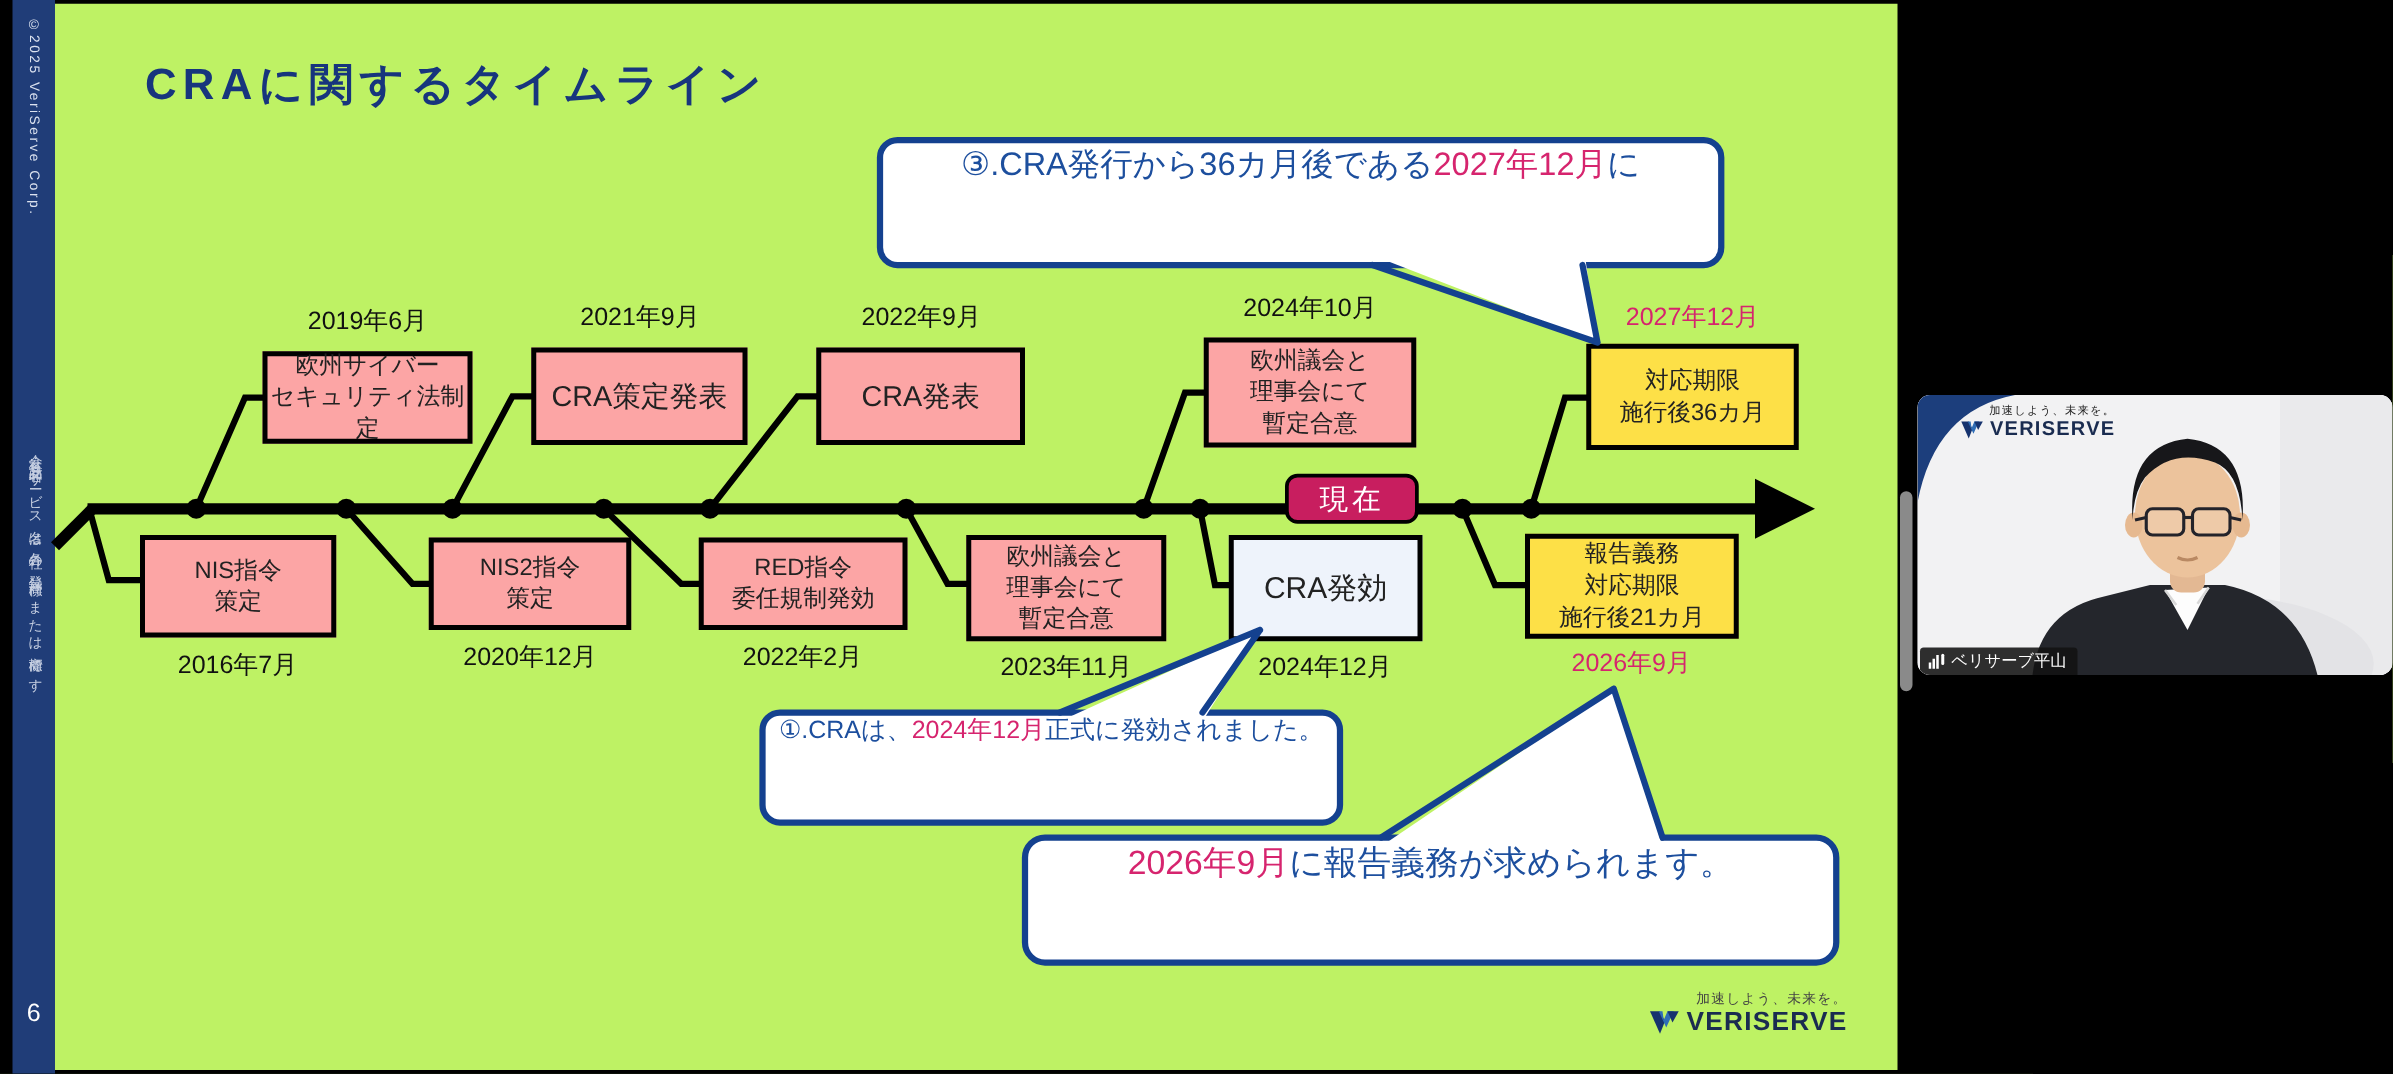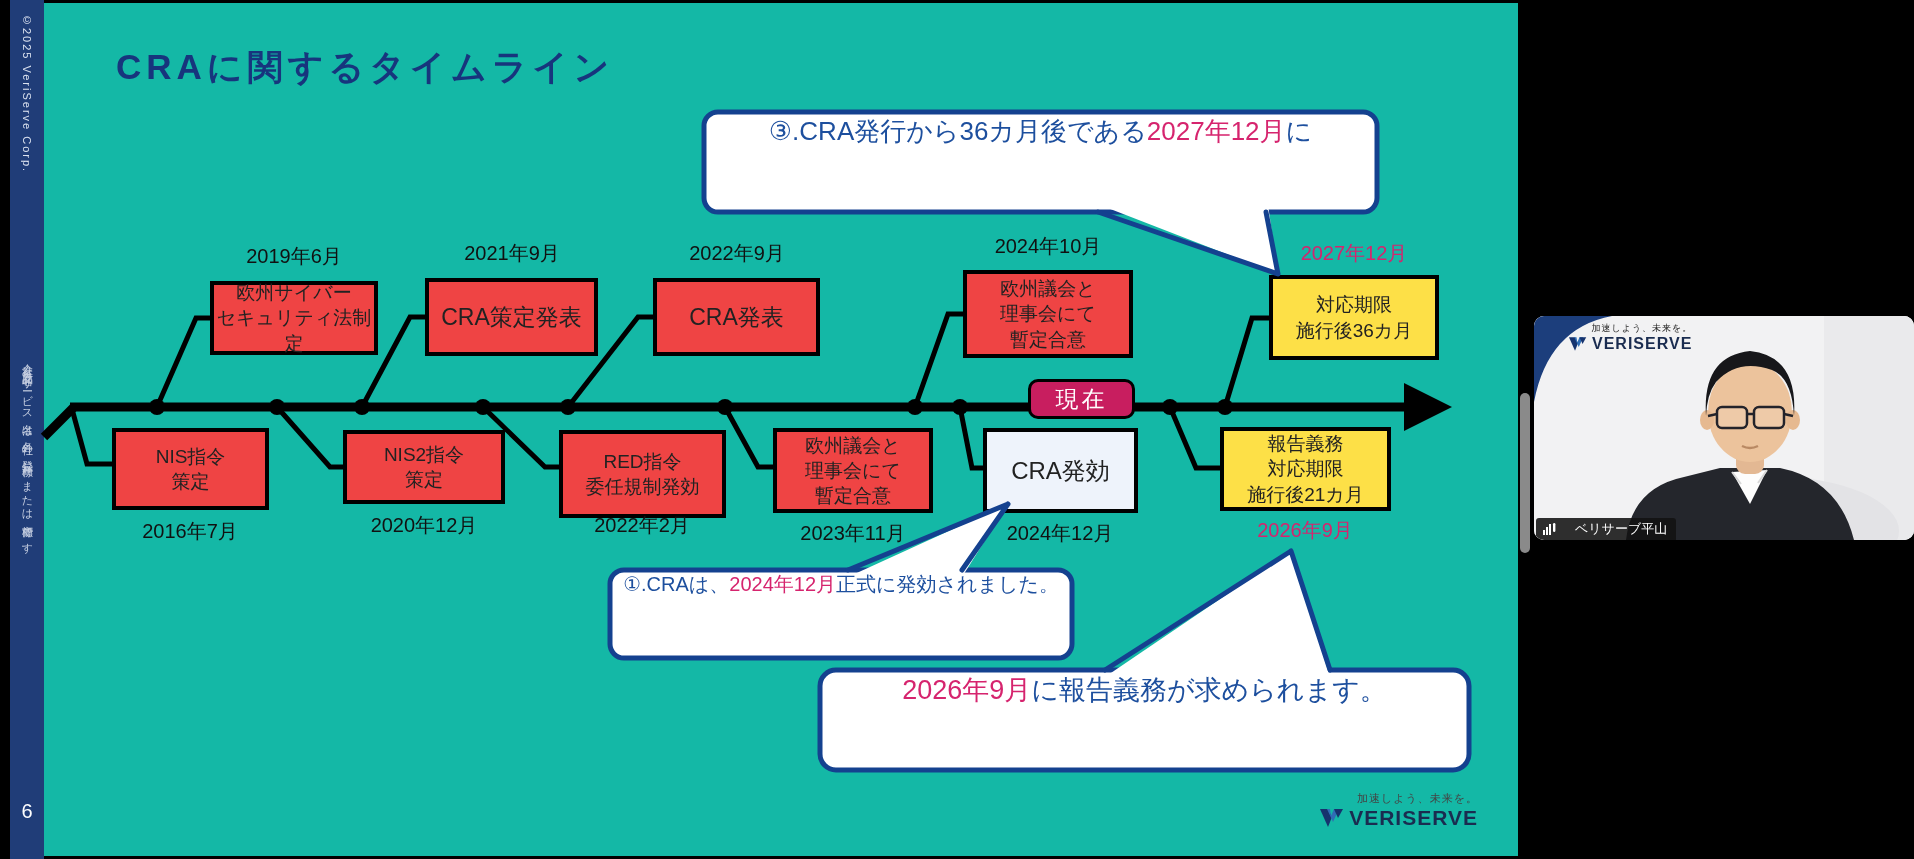--- a/index.html
+++ b/index.html
@@ -6,24 +6,24 @@
   body{width:1914px;height:859px;position:relative;overflow:hidden;
        font-family:"Liberation Sans","DejaVu Sans",sans-serif;}
   .abs{position:absolute;box-sizing:border-box;}
   
   #strip{left:10px;top:0;width:34px;height:859px;background:#203d78;}
   .vtext{writing-mode:vertical-rl;color:#dbe2ef;font-size:11px;letter-spacing:2px;
          position:absolute;left:50%;transform:translateX(-50%);white-space:nowrap;}
   #page-num{position:absolute;left:50%;transform:translateX(-50%);bottom:36px;
             color:#fff;font-size:20px;}
   
-  #slide{left:44px;top:3px;width:1474px;height:853px;background:#14b8a6;}
+  #slide{left:44px;top:3px;width:1474px;height:853px;background:#bef264;}
   #title{left:72px;top:41px;font-size:35px;font-weight:bold;color:#17357d;letter-spacing:5px;}
   
-  .evt{border:4px solid #000;background:#ef4444;display:flex;align-items:center;
+  .evt{border:4px solid #000;background:#fca5a5;display:flex;align-items:center;
        justify-content:center;text-align:center;white-space:pre-line;
        font-size:19px;line-height:1.32;color:#222;}
   .evt.white{background:#eef3fb;font-size:24px;}
   .evt.pink{background:#fde047;}
   .date{font-size:20px;color:#111;transform:translateX(-50%);white-space:nowrap;}
   .date.pink{color:#d6246e;}
   
   .co{color:#1d4f9e;text-align:center;display:flex;flex-direction:row;
       justify-content:center;z-index:5;}
   .co .pk{color:#d6246e;}
@@ -42,21 +42,21 @@
   
   #scroll-thumb{left:1520px;top:393px;width:10px;height:160px;background:#8a8a8a;border-radius:5px;}
   
   #video{left:1534px;top:316px;width:380px;height:224px;background:#f6f6f7;
          border-radius:10px;overflow:hidden;}
   #vid-logo{position:absolute;top:6px;left:34px;display:flex;flex-direction:column;
             align-items:flex-end;z-index:3;}
   #vid-logo .logo-tag{font-size:9px;color:#222;}
   #vid-logo .logo-brand{font-size:16px;}
   #name-tag{position:absolute;left:2px;bottom:0;height:22px;background:rgba(18,18,18,0.88);
-            color:#fff;font-size:13px;display:flex;align-items:center;gap:19px;
+            color:#fff;font-size:13px;display:flex;align-items:center;gap:5px;
             padding:0 9px 0 6px;border-radius:3px 3px 0 0;z-index:4;}
   svg{display:block;}
   #diagram{position:absolute;left:0;top:0;z-index:4;pointer-events:none;}
 </style>
 </head>
 <body>
 
 <div id="strip" class="abs">
   <div class="vtext" style="top:14px">©2025 VeriServe Corp.</div>
   <div class="vtext" style="top:355px;color:#c7d0e2">会社名・商品名・サービス名は各社の登録商標、または商標です</div>
@@ -73,21 +73,21 @@
 <div class="abs evt" style="left:653px;top:278px;width:167px;height:78px;font-size:23px">CRA発表</div>
 <div class="abs evt" style="left:963px;top:270px;width:170px;height:88px">欧州議会と
 理事会にて
 暫定合意</div>
 <div class="abs evt pink" style="left:1269px;top:275px;width:170px;height:85px">対応期限
 施行後36カ月</div>
 <div class="abs evt" style="left:112px;top:428px;width:157px;height:82px">NIS指令
 策定</div>
 <div class="abs evt" style="left:343px;top:430px;width:162px;height:74px">NIS2指令
 策定</div>
-<div class="abs evt" style="left:559px;top:430px;width:167px;height:88px">RED指令
+<div class="abs evt" style="left:559px;top:430px;width:167px;height:74px">RED指令
 委任規制発効</div>
 <div class="abs evt" style="left:773px;top:428px;width:160px;height:85px">欧州議会と
 理事会にて
 暫定合意</div>
 <div class="abs evt white" style="left:983px;top:428px;width:155px;height:85px">CRA発効</div>
 <div class="abs evt pink" style="left:1220px;top:427px;width:171px;height:84px">報告義務
 対応期限
 施行後21カ月</div>
 
 <div class="abs date" style="left:294px;top:243px">2019年6月</div>

